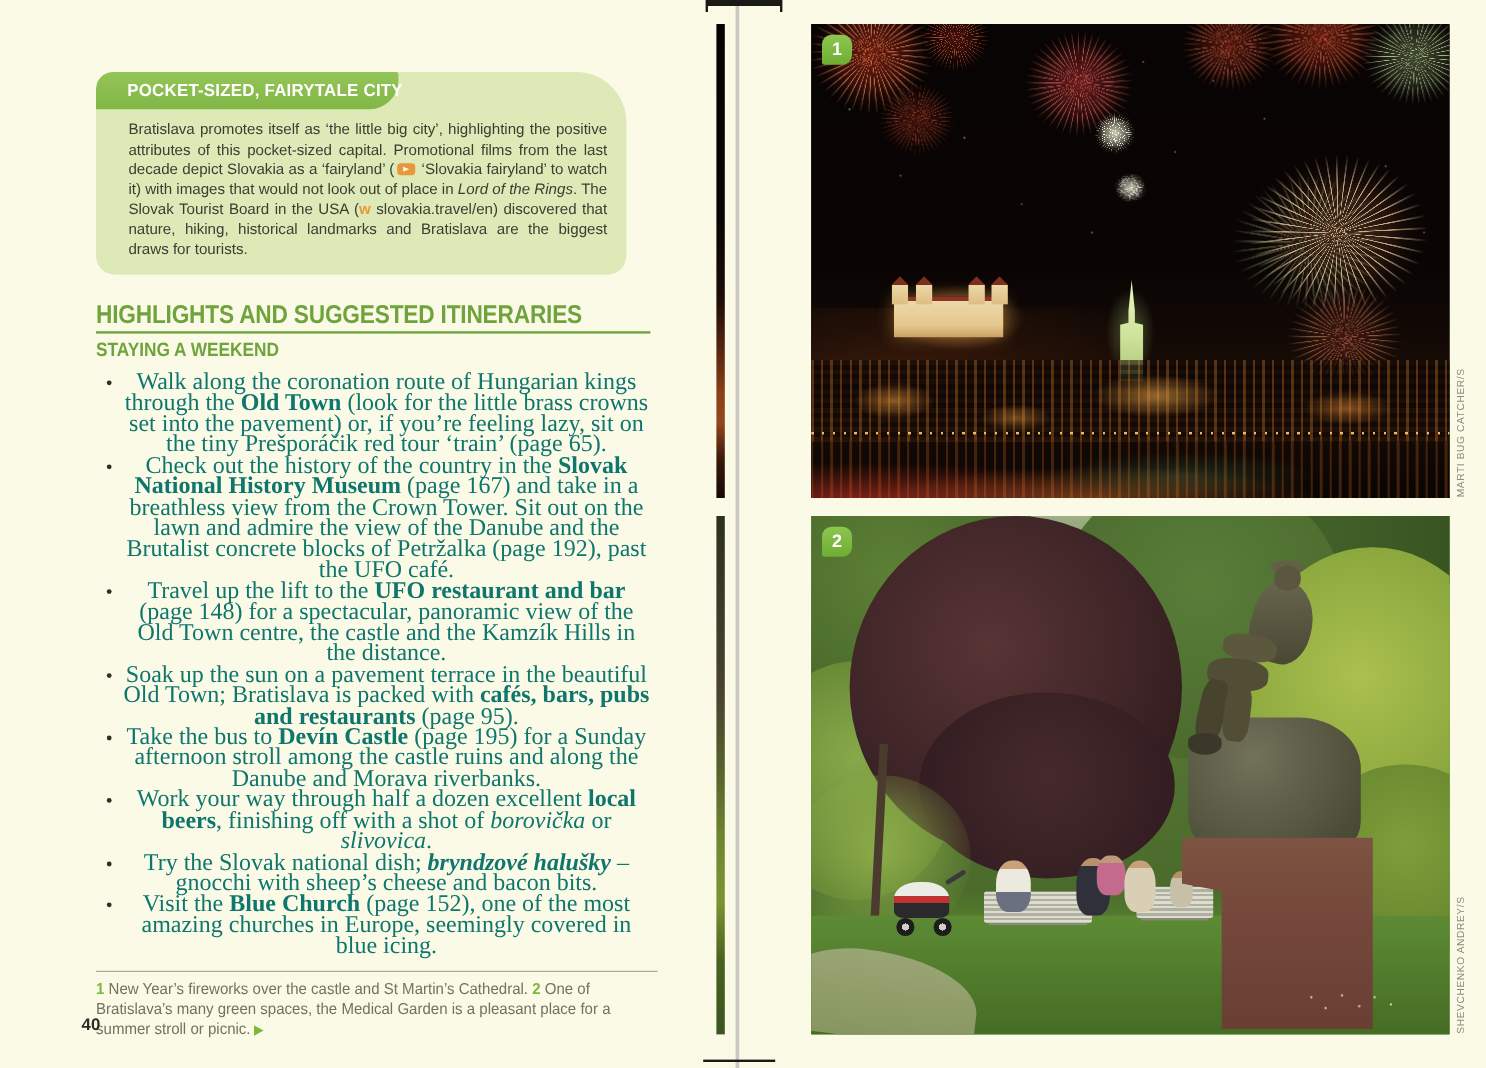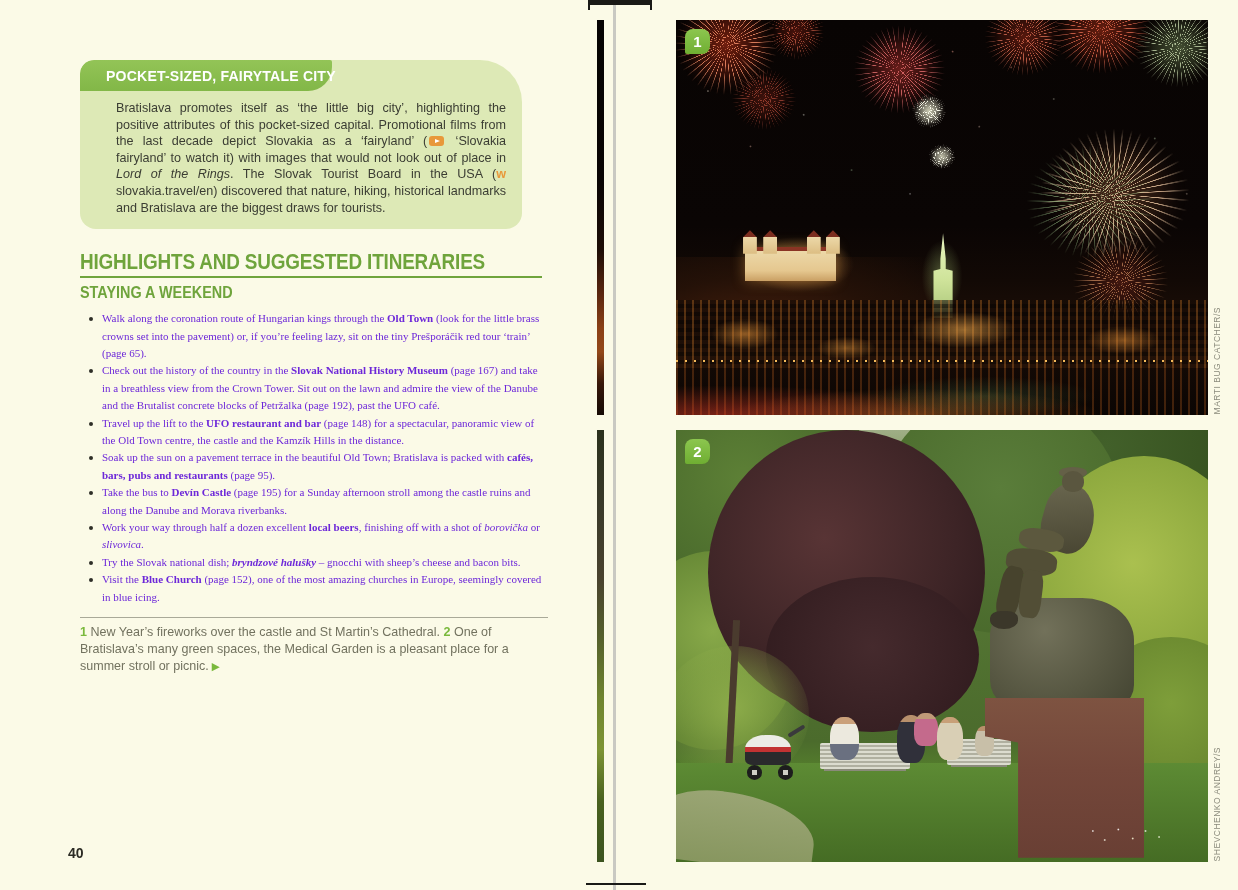--- a/index.html
+++ b/index.html
@@ -13,21 +13,21 @@
   .infobox{width:442px;background:#dde9b6;border-radius:14px 42px 16px 16px;overflow:hidden;}
   .infobox-bar{
     width:252px;height:31px;background:linear-gradient(180deg,#93c457,#82b747);
     border-radius:14px 2px 24px 0;display:flex;align-items:center;padding-left:26px;box-sizing:border-box;
   }
   .infobox-bar span{
     color:#ffffff;font-weight:bold;font-size:14.5px;letter-spacing:.2px;
     display:inline-block;transform:scaleX(.97);transform-origin:0 50%;white-space:nowrap;
   }
   .infobox-body{
-    padding:9px 16px 13px 36px;text-align:justify;
+    padding:9px 16px 13px 27px;text-align:justify;
     font-size:12.6px;line-height:16.6px;color:#3b3d33;
   }
   .seg-normal{}
   .seg-bold{font-weight:bold;}
   .seg-italic{font-style:italic;}
   .seg-bolditalic{font-weight:bold;font-style:italic;}
   .seg-accent{color:#e8983a;font-weight:bold;}
   .yt-icon{display:inline-block;width:15px;height:10px;background:#e8983a;border-radius:3px;position:relative;vertical-align:-1px;margin:0 2px;}
   .yt-tri{position:absolute;left:5.5px;top:2.5px;width:0;height:0;border-left:5px solid #fff;border-top:2.5px solid transparent;border-bottom:2.5px solid transparent;}
   .section-heading{
@@ -36,21 +36,21 @@
   }
   .heading-rule{margin-top:2px;height:2px;background:#6fa43c;width:462px;}
   .subsection-heading{
     margin-top:6px;color:#6fa43c;font-weight:bold;font-size:16px;line-height:18px;
     transform:scaleX(.9);transform-origin:0 50%;white-space:nowrap;
   }
   ul.highlights{list-style:none;margin:8px 0 0 0;padding:0;}
   ul.highlights li{
     position:relative;padding-left:22px;margin:0;
     font-family:"Liberation Serif","DejaVu Serif",serif;
-    font-size:11px;line-height:17.4px;color:#6d28d9;
+    font-size:20px;line-height:17.4px;color:#0f766e;text-align:center;
   }
   ul.highlights li::before{
     content:"";position:absolute;left:9px;top:7px;width:4px;height:4px;border-radius:50%;background:#2e2e27;
   }
   .caption-rule{margin-top:11px;height:1px;background:#a9a998;width:468px;}
   .photo-caption{
     margin-top:5px;width:486px;font-size:13.2px;line-height:17px;color:#72725f;
     transform:scaleX(.95);transform-origin:0 0;
   }
   .cap-num{color:#7ab93c;font-weight:bold;}

